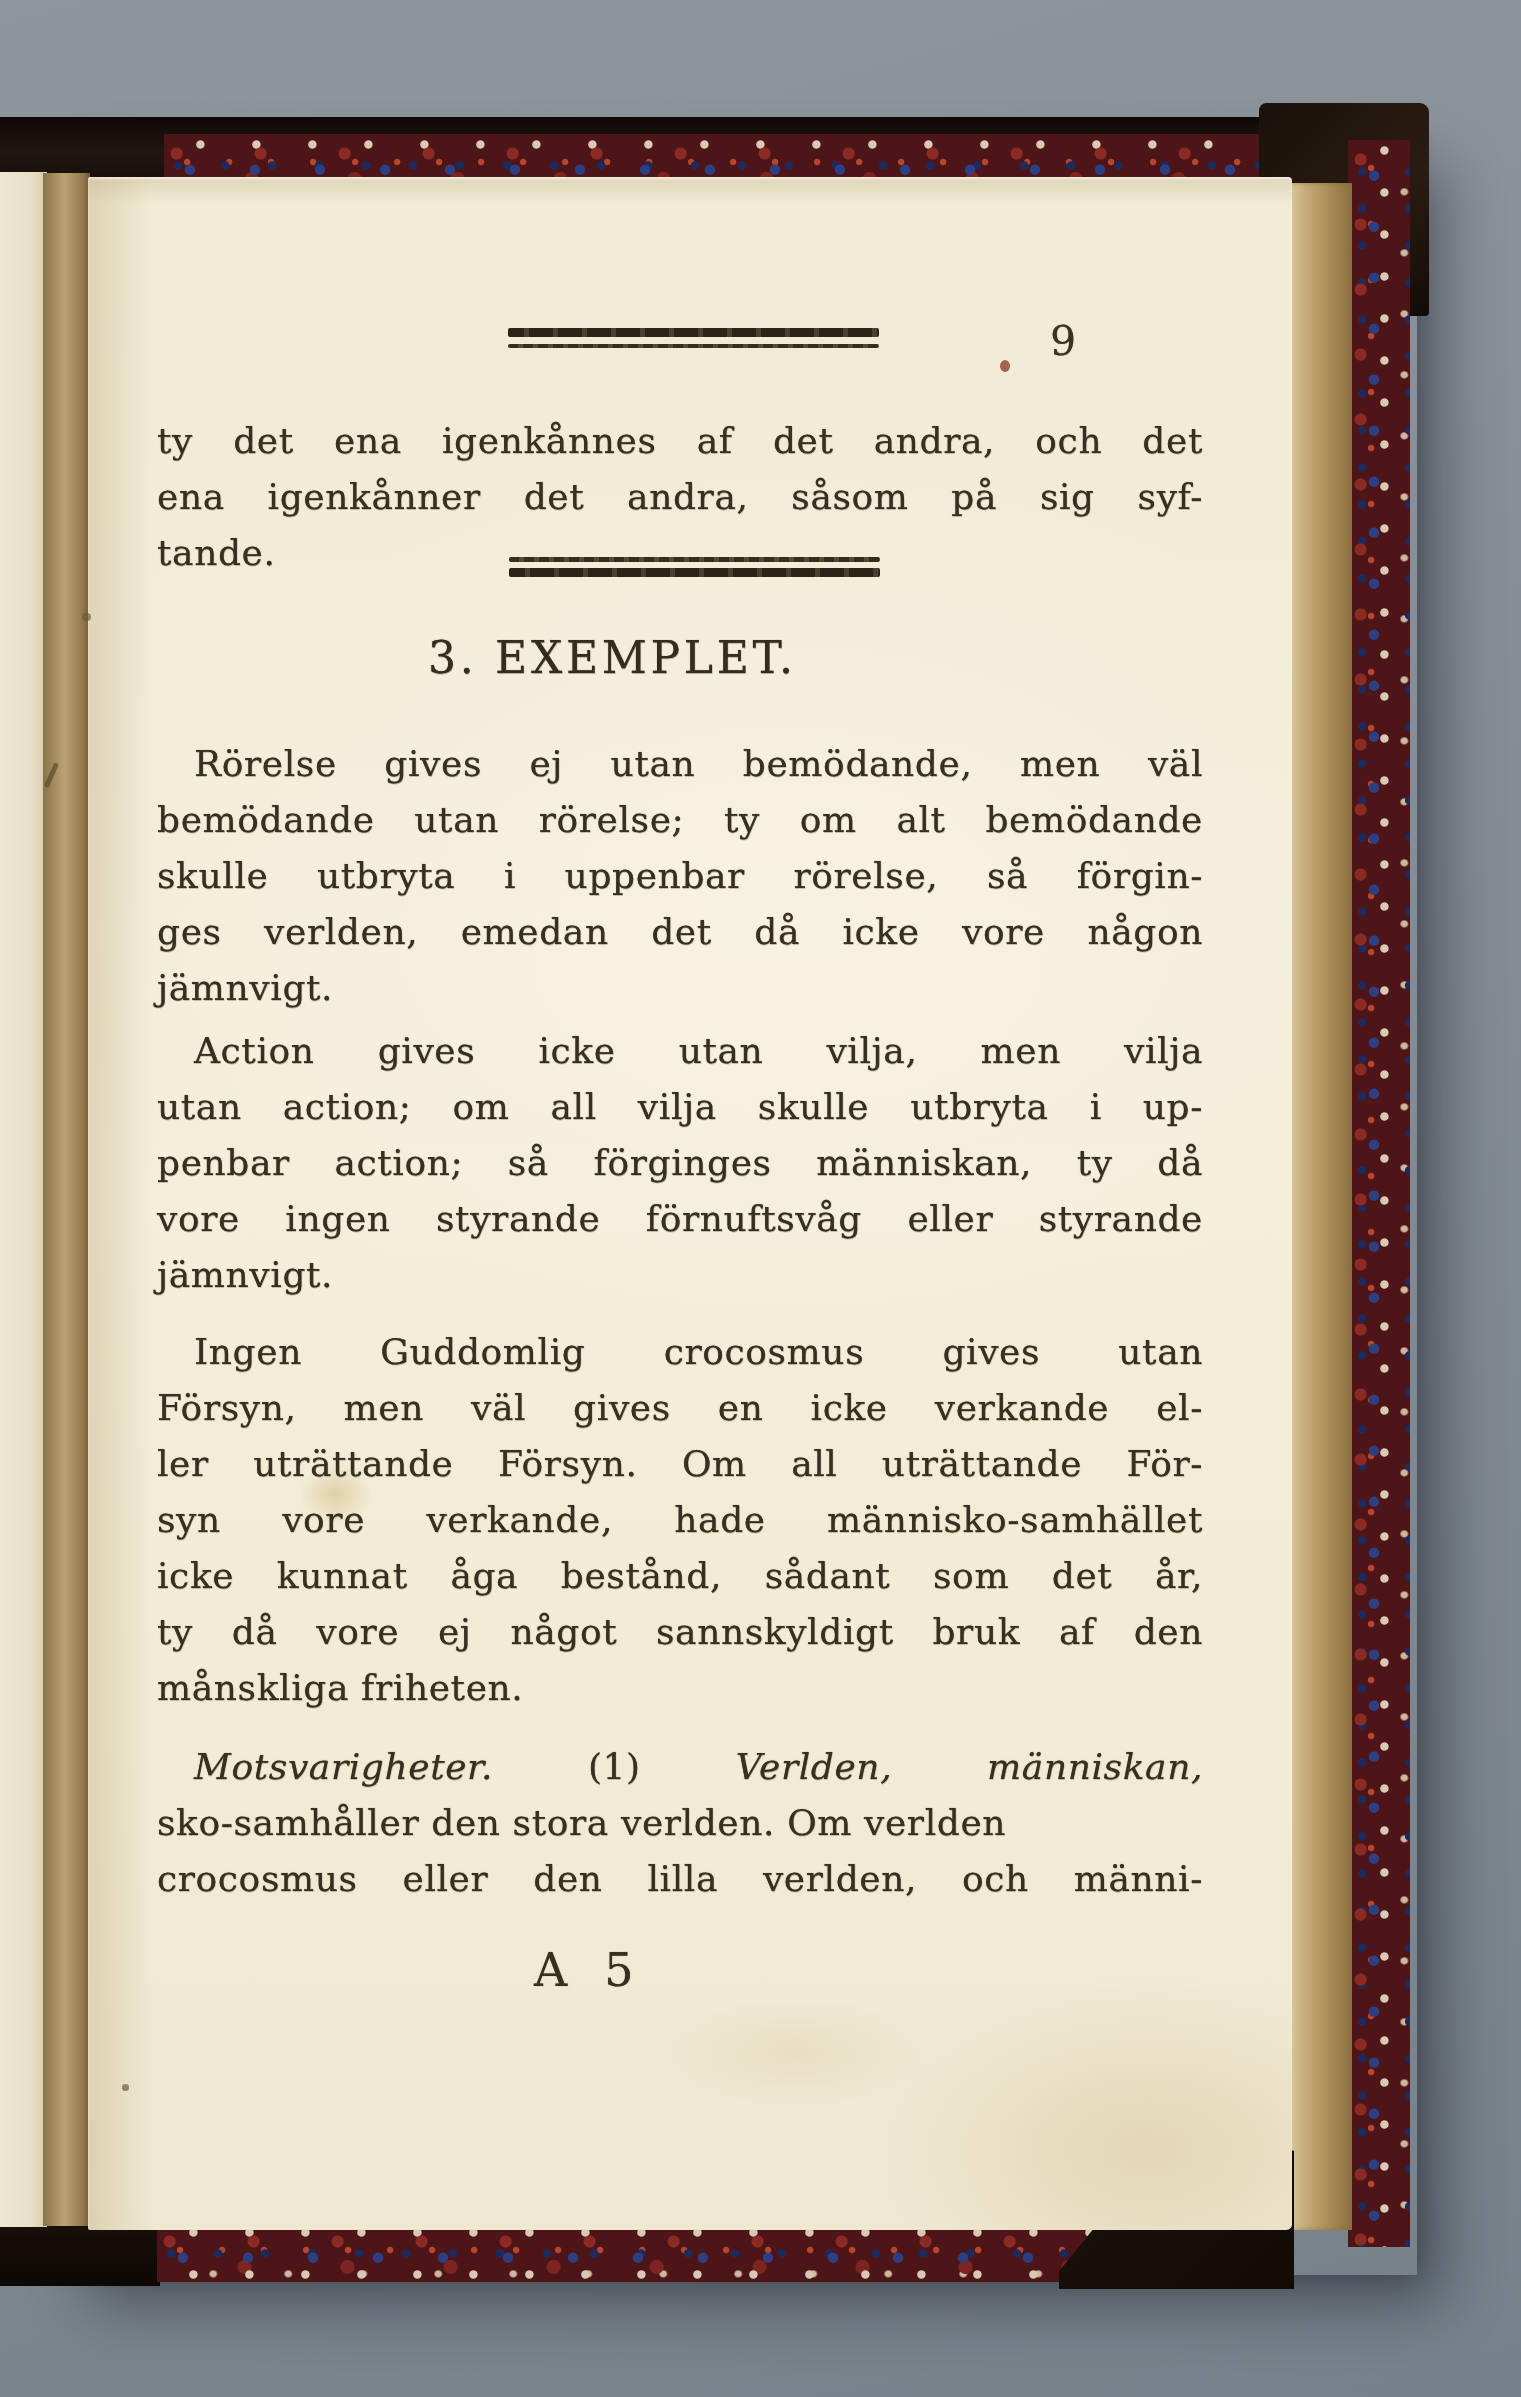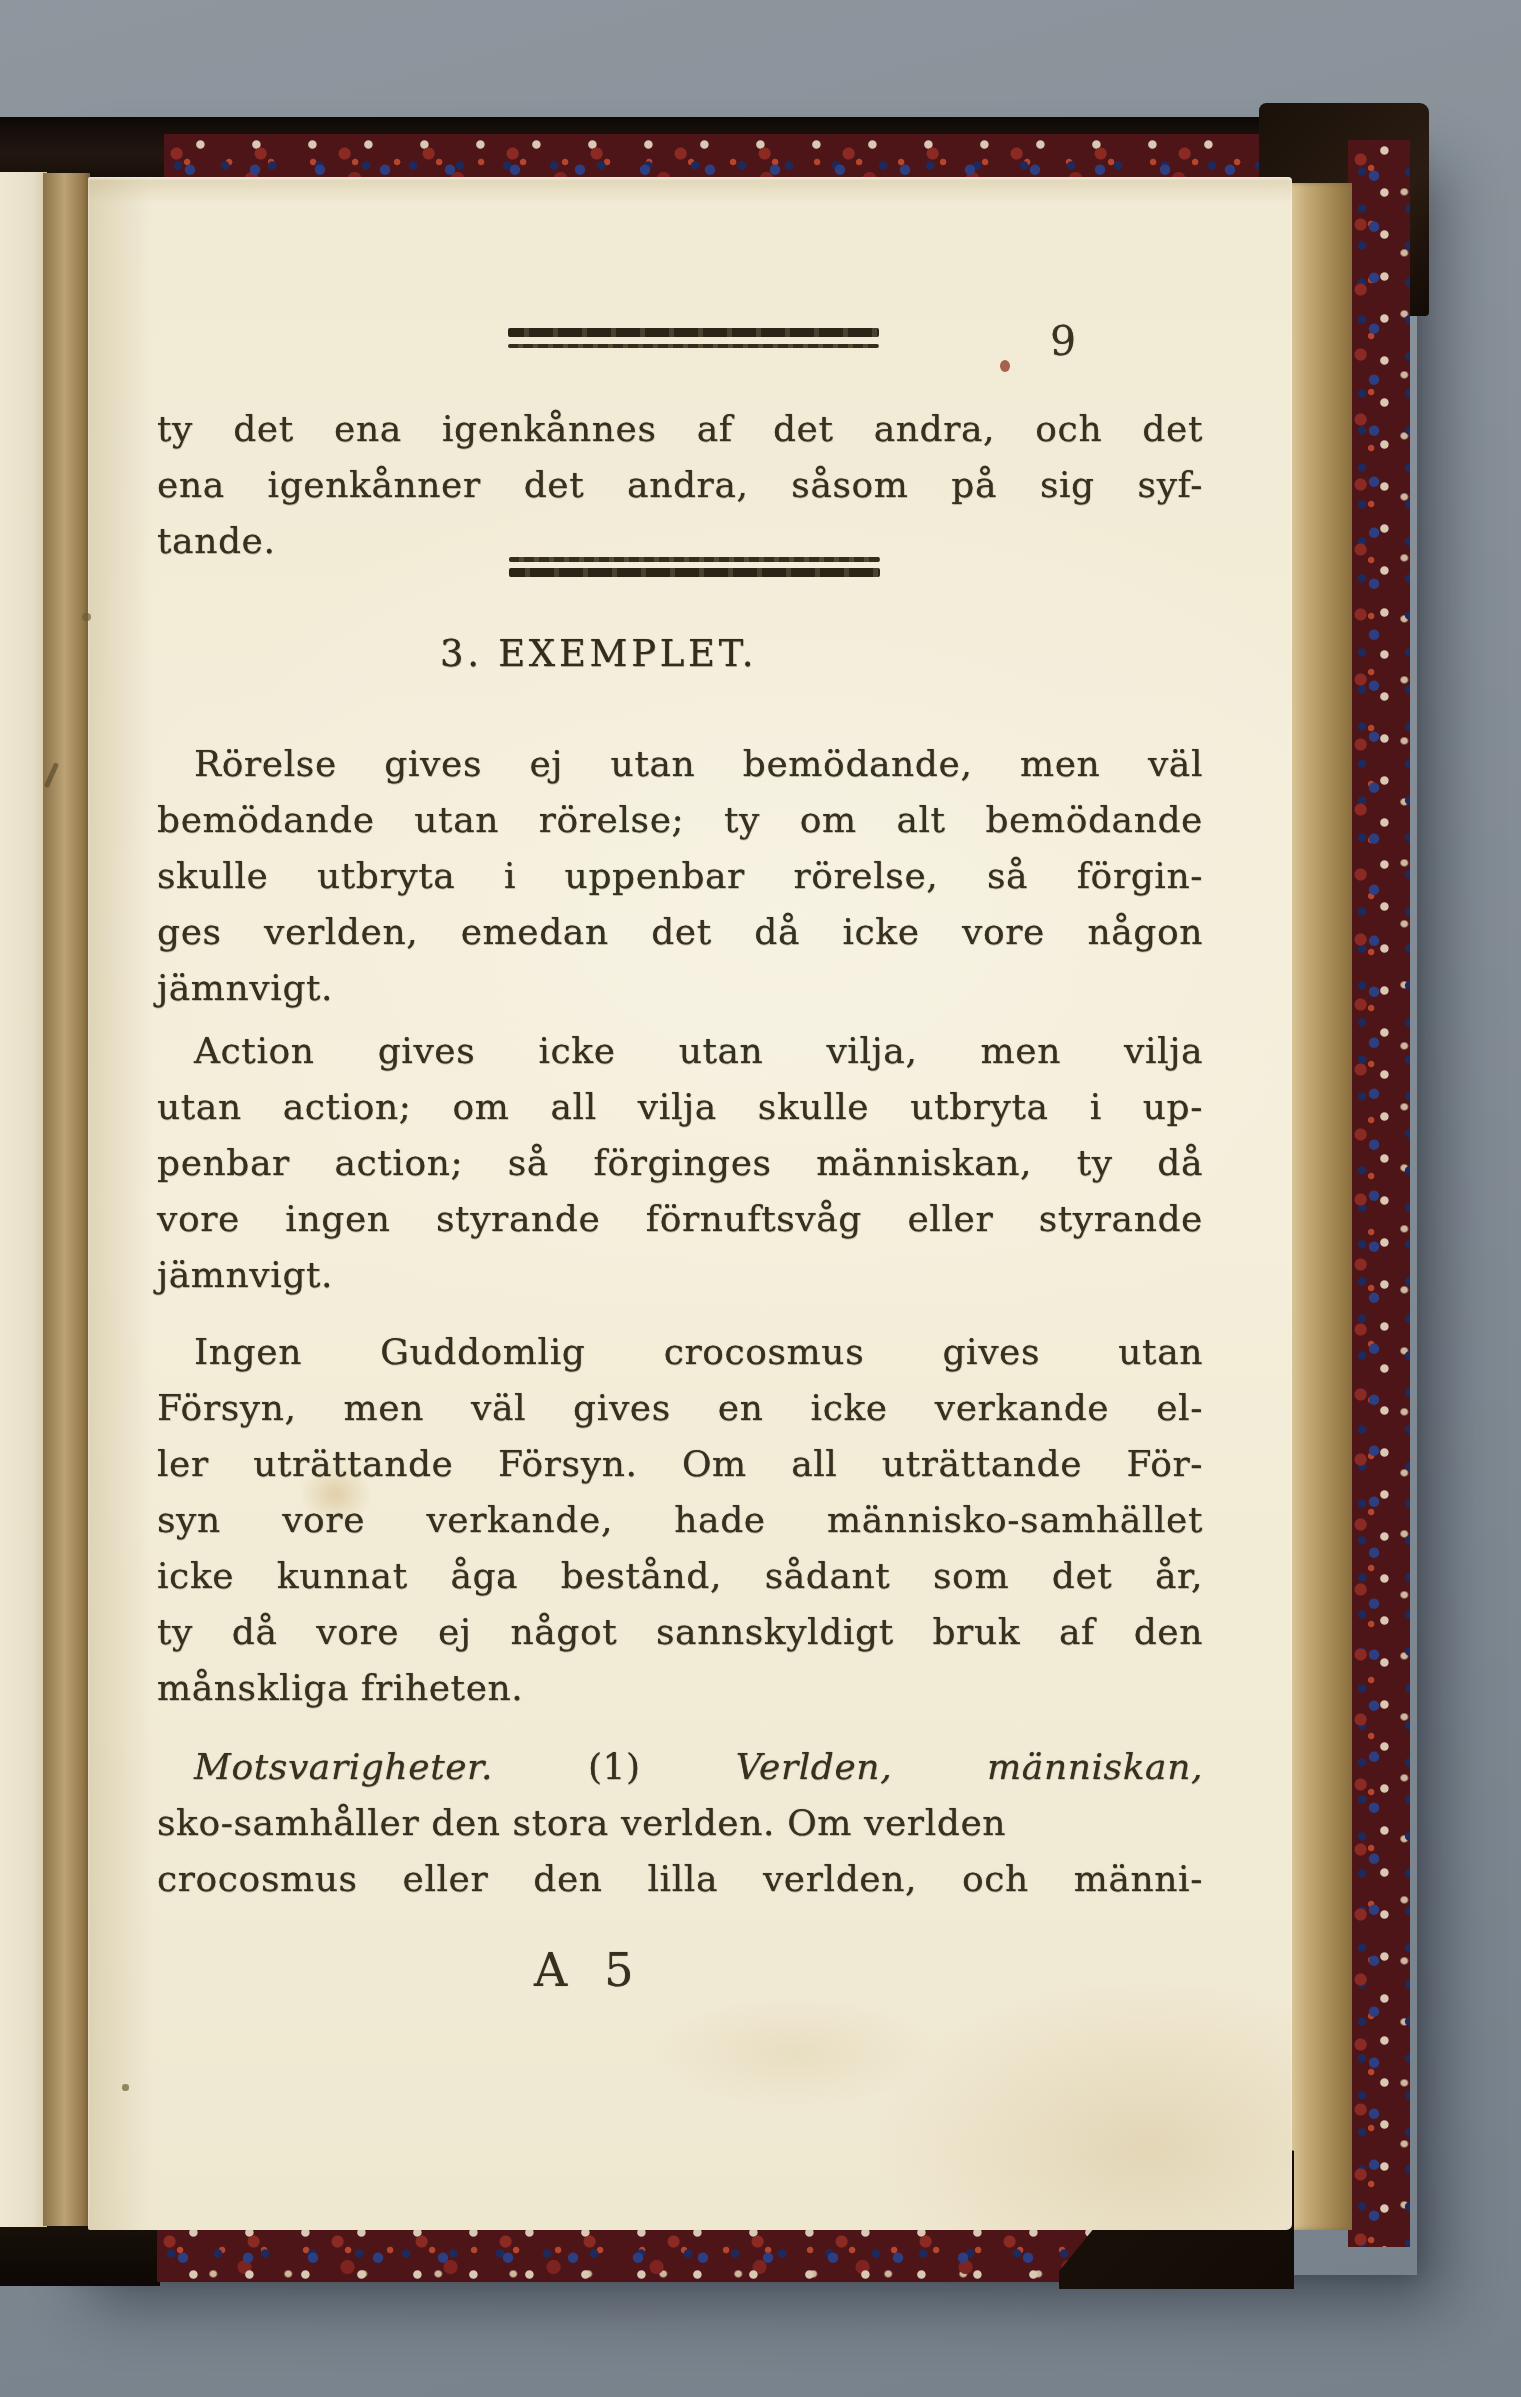--- a/index.html
+++ b/index.html
@@ -84,23 +84,23 @@
   .rule .bar-thick{height:9.3px;border-radius:1.9px;
     background:repeating-linear-gradient(90deg,#2b2517 0 16px,#4a4130 16px 21.4px,#2b2517 21.4px 29px);}
   .rule .bar-thin{height:4.7px;margin-top:6.5px;border-radius:1.9px;
     background:repeating-linear-gradient(90deg,#352e1e 0 10.3px,#55492f 10.3px 15px);}
   .rule.flip .bar-thin{margin-top:0;margin-bottom:6.5px;}
   .rule1{left:420px;top:151px;}
   .rule2{left:421px;top:380px;}
 
   .pagenum{position:absolute;left:962px;top:140px;font-size:41px;color:#3a3322;
     text-shadow:0 0 0.9px rgba(58,48,28,.7);}
-  .heading{position:absolute;left:352px;top:455px;font-size:37px;letter-spacing:3.7px;
+  .heading{position:absolute;left:340px;top:455px;font-size:44px;letter-spacing:3.7px;
     color:#332d1d;text-shadow:0 0 0.9px rgba(58,48,28,.75), 0.5px 0.5px 0 rgba(58,48,28,.3);}
-  .p1{top:224px;}
+  .p1{top:236px;}
   .p2{top:559px;}
   .p3{top:846px;}
   .p4{top:1147px;}
   .p5{top:1562px;}
   .sig{position:absolute;left:446px;top:1766px;font-size:46px;letter-spacing:11.2px;
     color:#353020;text-shadow:0 0 0.9px rgba(58,48,28,.7);}
 </style>
 </head>
 <body>
 

